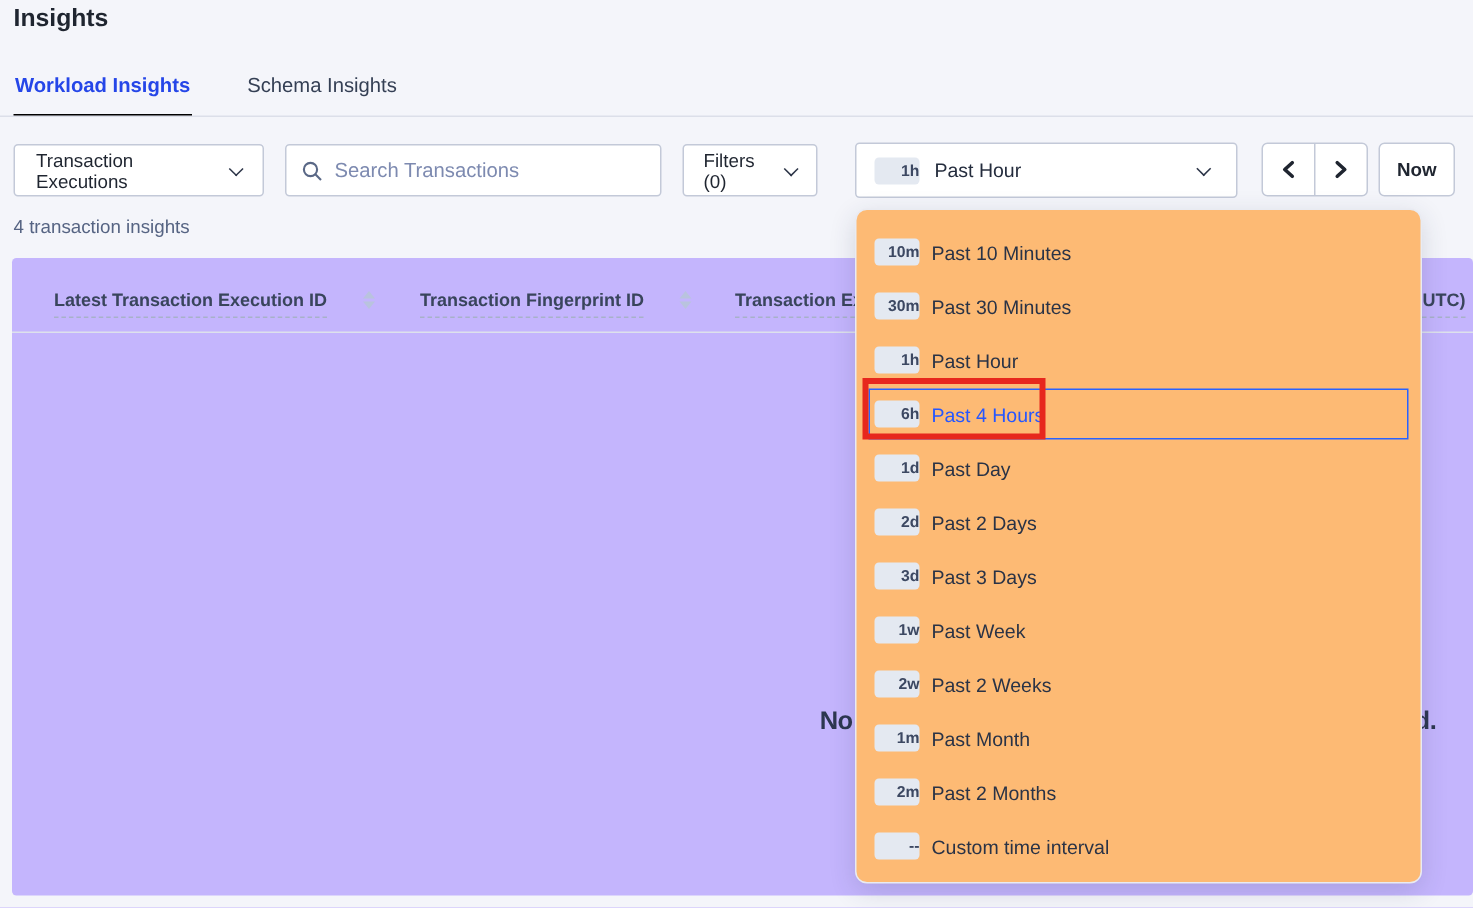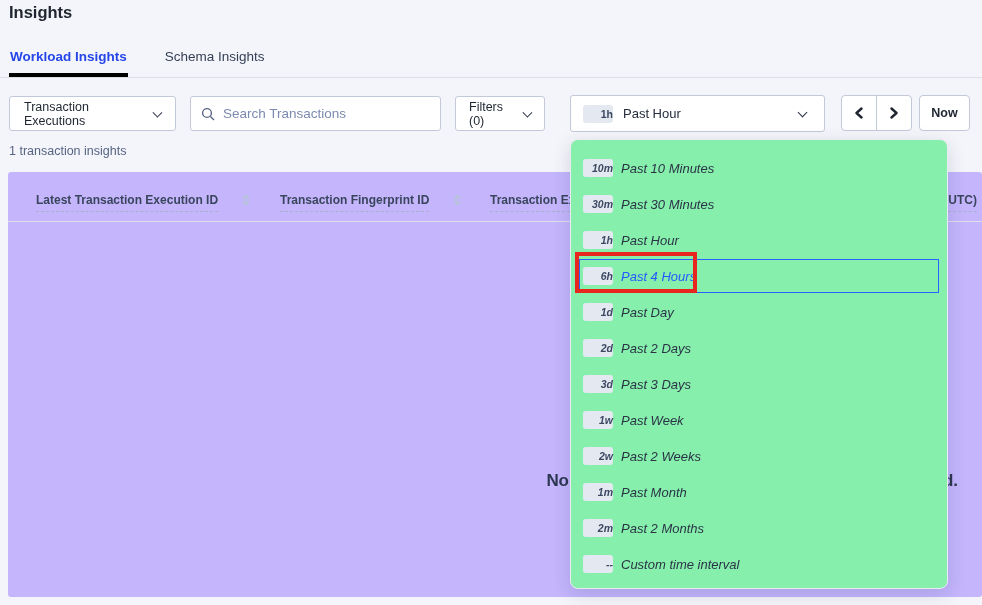--- a/index.html
+++ b/index.html
@@ -8,21 +8,21 @@
     position:relative;
     background:#f4f5fa;
     font-family:"Liberation Sans", sans-serif;
     color:#1f2530;
     overflow:hidden;
   }
   
   .page-title { position:absolute; left:9px; top:3px; font-size:16.5px; font-weight:700; color:#1f2530; }
   .tabbar { position:absolute; left:0; right:0; top:43px; height:35px; border-bottom:1px solid #dcdfe9; padding-left:9px; display:flex; gap:36px; }
   .tab { font-size:13.5px; color:#343f54; padding:6px 1px 12px; cursor:pointer; }
-  .tab.active { color:#2546e8; font-weight:700; border-bottom:4px solid #000000; }
+  .tab.active { color:#2546e8; font-weight:700; border-bottom:1px solid #000000; }
   
   .btn, .select, .input-wrap { position:absolute; top:96px; height:35px; background:#fff; border:1px solid #c3c9d8; border-radius:3px; display:flex; align-items:center; }
   .btn-type   { left:9px;  width:167px; padding:0 14px; font-size:12.5px; font-weight:400; gap:9px; justify-content:space-between; }
   .input-wrap { left:190px; width:251px; padding:0 10px; gap:8px; }
   .input-wrap input { border:none; outline:none; flex:1; font-size:13.5px; font-family:"Liberation Sans",sans-serif; color:#343f54; background:transparent; }
   .input-wrap input::placeholder { color:#7d8ab0; }
   .btn-filters{ left:455px; width:90px; padding:0 13px; font-size:12.5px; font-weight:400; gap:7px; justify-content:space-between; }
   .time-select{ top:95px; left:570px; width:255px; height:37px; padding:0 12px; gap:10px; }
   .time-select .chev { position:absolute; right:18px; }
   .badge { display:inline-block; min-width:30px; padding:3px 0; text-align:right; background:#e4e9f1; border-radius:3px; font-size:10.5px; font-weight:700; color:#3c4862; }
@@ -38,21 +38,21 @@
   .thead { position:absolute; left:0; right:0; top:0; height:50px; border-bottom:1px solid #dde1ec; }
   .th { position:absolute; top:21px; display:flex; align-items:flex-start; gap:24px; font-size:12px; font-weight:700; color:#39455c; white-space:nowrap; }
   .th .lbl { padding-bottom:4px; border-bottom:1px dashed #a7b1c9; }
   .th-1 { left:28px; } .th-2 { left:272px; } .th-3 { left:482px; } .th-4 { right:5px; }
   .sort { display:inline-flex; flex-direction:column; gap:2px; margin-top:1px; }
   .sort i { display:block; width:0; height:0; border-left:4px solid transparent; border-right:4px solid transparent; }
   .sort .up { border-bottom:5px solid #b9c3de; }
   .sort .dn { border-top:5px solid #b9c3de; }
   .empty-msg { position:absolute; left:752px; top:471px; transform:translateX(-50%); font-size:17px; font-weight:700; letter-spacing:-0.3px; color:#2d3750; white-space:nowrap; z-index:2; }
   
-  .menu-panel { position:absolute; left:570px; top:139px; width:378px; height:450px; background:#86efac; border:1px solid #e9ebf2; border-radius:8px; box-shadow:0 5px 18px rgba(40,50,80,0.16); padding:10px 0 8px; z-index:10;font-style:italic; }
+  .menu-panel { position:absolute; left:570px; top:139px; width:378px; height:450px; background:#fdba74; border:1px solid #e9ebf2; border-radius:8px; box-shadow:0 5px 18px rgba(40,50,80,0.16); padding:10px 0 8px; z-index:10; }
   .menu-item { height:36px; display:flex; align-items:center; padding-left:12px; font-size:13px; color:#2a3346; cursor:pointer; }
   .menu-item .mi-label { margin-left:8px; }
   .menu-item.selected { margin:1px 8px; padding-left:3px; height:34px; border:1px solid #2962ff; }
   .menu-item.selected .mi-label { color:#2657ff; }
   
   .red-box { position:absolute; left:575px; top:252px; width:122px; height:41px; border:4px solid #e7271d; z-index:20; }
 </style>
 </head>
 <body>
 
@@ -95,21 +95,21 @@
   </div>
   <div class="arrow-btn">
     <svg width="10" height="12" viewBox="0 0 10 12">
       <polyline points="2.5,1.5 7.5,6 2.5,10.5" fill="none" stroke="#1f2530" stroke-width="2.4" stroke-linecap="round" stroke-linejoin="round"></polyline>
     </svg>
   </div>
 </div>
 
 <div class="btn btn-now">Now</div>
 
-<div class="summary">1 transaction insights</div>
+<div class="summary">4 transaction insights</div>
 
 <div class="card">
   <div class="thead">
     <div class="th th-1">
       <span class="lbl">Latest Transaction Execution ID</span>
       <span class="sort">
           <i class="up"></i>
           <i class="dn"></i>
         </span>
     </div>

